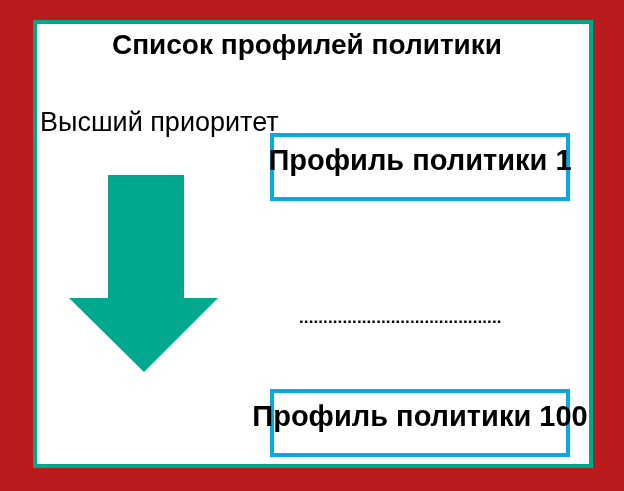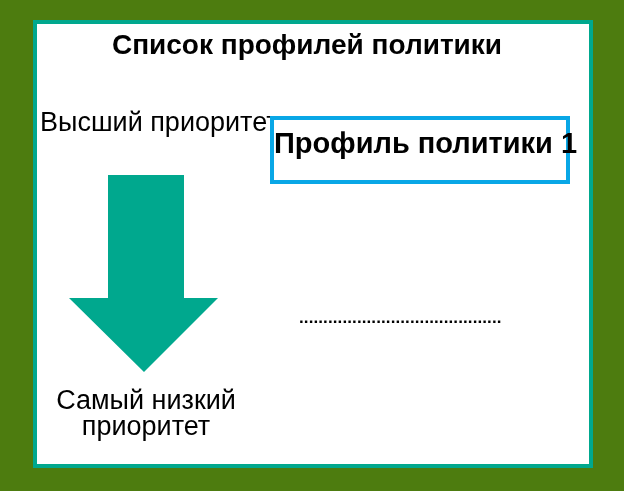--- a/index.html
+++ b/index.html
@@ -6,21 +6,21 @@
     margin: 0;
     padding: 0;
     background: #ffffff;
     font-family: "Liberation Sans", "DejaVu Sans", sans-serif;
     color: #000000;
   }
   .stage {
     position: relative;
     width: 624px;
     height: 491px;
-    background: #4d7c0f;
+    background: #b91c1c;
     overflow: hidden;
   }
   .frame {
     position: absolute;
     left: 33px;
     top: 20px;
     width: 560px;
     height: 448px;
     box-sizing: border-box;
     border: 4px solid var(--frame-border, #00A88E);
@@ -68,21 +68,23 @@
   .profile-box {
     position: absolute;
     left: 270px;
     width: 300px;
     height: 68px;
     box-sizing: border-box;
     border: 4px solid var(--box-border, #09A7E6);
     background: #ffffff;
     display: flex;
     align-items: center;
+    justify-content: center;
     padding-bottom: 13px;
+    margin-top: 17px;
   }
   .profile-box .label {
     font-size: 29px;
     font-weight: bold;
     white-space: nowrap;
   }
   .box-1 { top: 116px; }
   .box-2 { top: 216px; }
   .box-100 { top: 372px; }
   .dots {
@@ -106,23 +108,25 @@
   <div class="frame"></div>
 
   <div class="title">Список профилей политики</div>
 
   <div class="side-label high-priority">Высший приоритет</div>
 
   <svg class="arrow" viewBox="0 0 149 197" aria-hidden="true">
     <polygon points="39,0 115,0 115,123 149,123 75,197 0,123 39,123"></polygon>
   </svg>
 
-  <div class="side-label low-priority">Самый низкий приоритет</div>
 
   <div class="profile-box box-1">
     <span class="label">Профиль политики 1</span>
   </div>
 
 
   <div class="dots">..........................................</div>
 
+  <div class="profile-box box-100">
+    <span class="label">Профиль политики 100</span>
+  </div>
 
 </div>
 
 </body></html>

